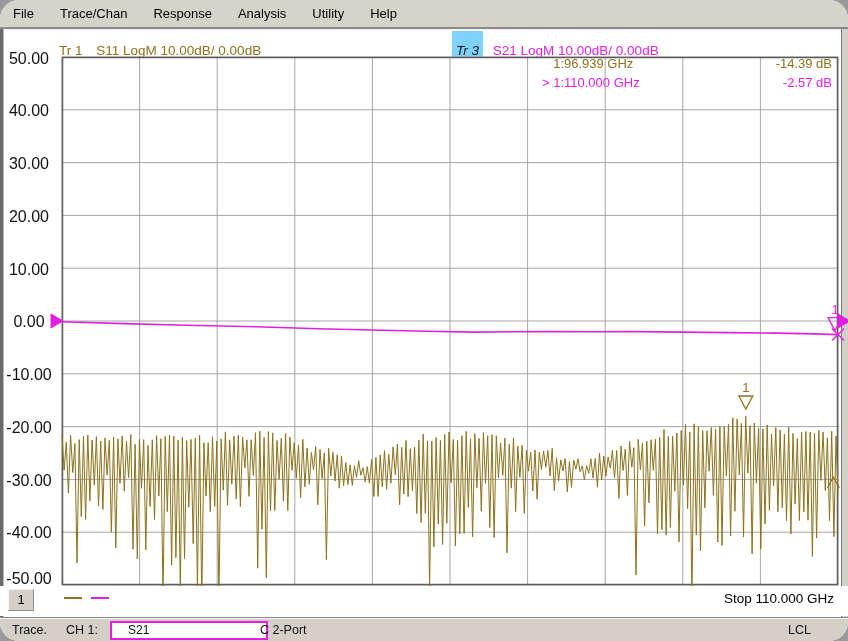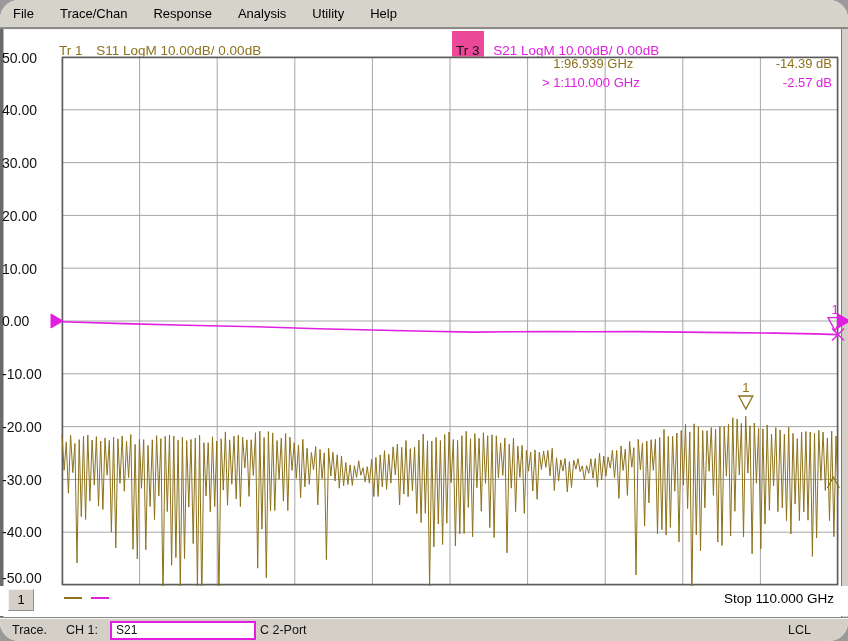--- a/index.html
+++ b/index.html
@@ -16,26 +16,26 @@
     background:#8a8a8a;border-bottom:1px solid #f4f2ee;}
   
   .left-edge{position:absolute;left:0;top:29px;width:3px;height:588px;background:#6a6a6a;border-right:1px solid #b9b6ae;}
   .right-strip{position:absolute;left:841px;top:29px;width:7px;height:588px;background:#d4d0c8;border-left:1px solid #7d7d7d;}
   
   .titlerow{position:absolute;top:31px;left:0;width:848px;height:22px;font-size:13.5px;}
   .tgroup{position:absolute;top:0;white-space:nowrap;}
   .tgroup.t1{left:55px;color:#8d721b;}
   .tgroup.t3{left:452px;color:#e11fe1;}
   .tbadge{display:inline-block;padding:12px 4px;margin-right:6px;}
-  .tbadge.active{background:#ec4899;color:#111;}
+  .tbadge.active{background:#7dd3fc;color:#111;font-style:italic;}
   
   .plot{position:absolute;left:62px;top:57px;width:776px;height:528px;background:#fff;}
   .plot svg{overflow:visible;display:block;}
   
-  .ylab{position:absolute;left:2px;width:54px;text-align:left;font-size:14px;color:#111;}
+  .ylab{position:absolute;left:2px;width:54px;text-align:center;font-size:16px;color:#111;}
   
   .readout{position:absolute;left:498px;top:54px;width:340px;font-size:13px;}
   .rrow{display:flex;height:19px;line-height:19px;white-space:nowrap;}
   .rrow .c1{width:66px;text-align:right;}
   .rrow .c2{width:150px;}
   .rrow .c3{width:118px;text-align:right;}
   .rrow.olive{color:#8d721b;}
   .rrow.magenta{color:#e11fe1;}
   
   .stimrow{position:absolute;left:0;top:586px;width:848px;height:30px;background:#fff;font-size:13.5px;color:#000;}
@@ -47,21 +47,21 @@
   .dash.olive{border-color:#8d721b;}
   .dash.magenta{border-color:#e11fe1;}
   .stoplab{position:absolute;right:14px;top:5px;white-space:nowrap;margin-left:20px;}
   
   .statusbar{position:absolute;left:0;top:617px;width:848px;height:24px;background:#d4d0c8;
     border-top:1px solid #898989;box-shadow:inset 0 1px 0 #f5f4f0;font-size:12.5px;color:#111;}
   .statusbar .sit{position:absolute;top:5px;white-space:nowrap;}
   .s-sweep{left:12px;}
   .s-chan{left:66px;}
   .meas-box{position:absolute;left:110px;top:3px;width:138px;height:15px;background:#fff;
-    border:2px solid #e11fe1;font-size:12px;line-height:15px;padding-left:4px;}
+    border:2px solid #e11fe1;font-size:12px;line-height:15px;padding-left:16px;}
   .s-cal{left:260px;}
   .s-lcl{left:788px;}
 </style>
 </head>
 <body>
 
 <div id="screen">
 
   <div class="menubar">
     <span class="mitem">File</span>

